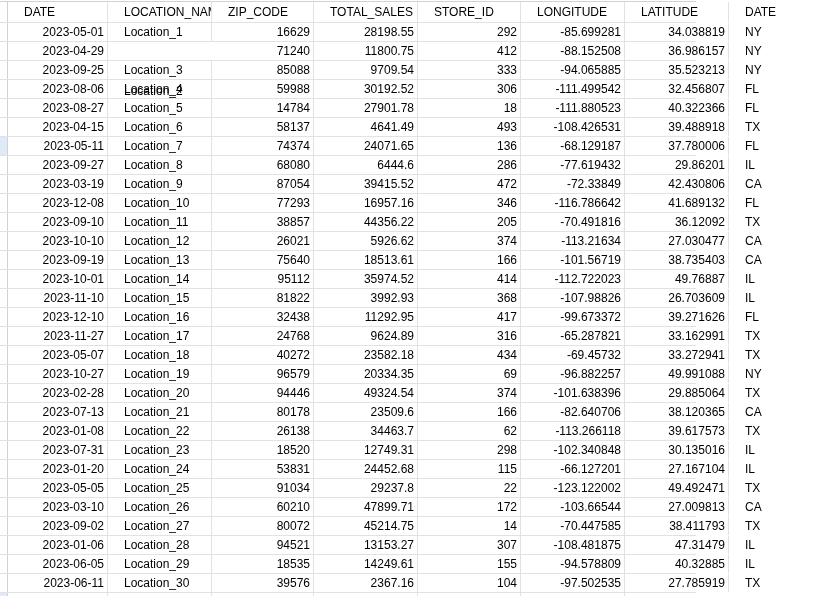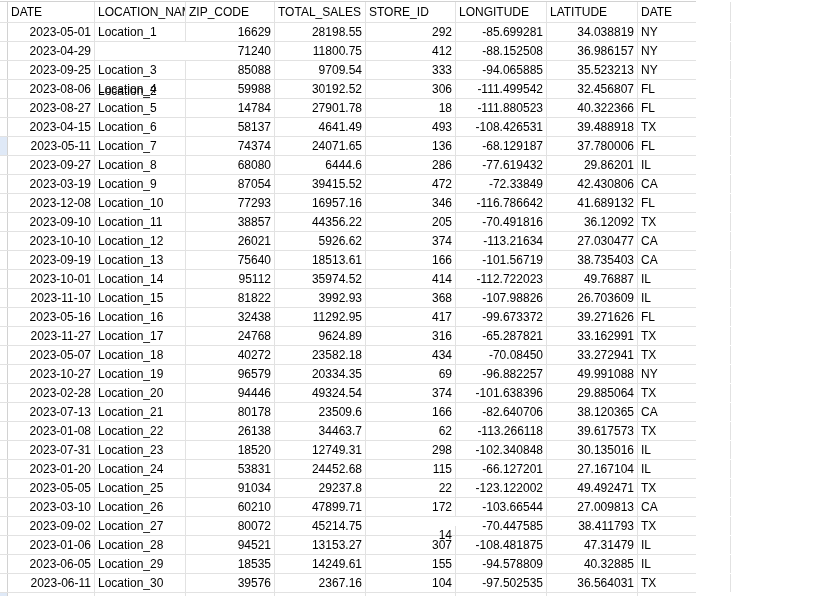--- a/index.html
+++ b/index.html
@@ -21,20 +21,21 @@
     height: 596px;
     box-sizing: border-box;
     padding-top: 1px;
     background: var(--bg, #ffffff);
   }
   .row {
     display: flex;
     width: 696px;
     box-sizing: border-box;
     border-bottom: 1px solid var(--gridline, #e2e2e2);
+    gap: 13px;
   }
   .header-row {
     height: 22px;
     border-top: 1px solid var(--frame, #d2d2d2);
   }
   .data-row {
     height: 19px;
   }
   .partial-row {
     height: 3px;
@@ -257,21 +258,21 @@
       <div class="cell align-right" style="flex-basis: 89px;">81822</div>
       <div class="cell align-right" style="flex-basis: 91px;">3992.93</div>
       <div class="cell align-right" style="flex-basis: 90px;">368</div>
       <div class="cell align-right" style="flex-basis: 91px;">-107.98826</div>
       <div class="cell align-right" style="flex-basis: 91px;">26.703609</div>
       <div class="cell align-left" style="flex-basis: 93px;">IL</div>
       <div class="cell filler" style="flex-basis: 84px;"></div>
     </div>
     <div class="row data-row">
       <div class="cell marker" style="flex-basis: 8px;"></div>
-      <div class="cell align-right" style="flex-basis: 87px;">2023-05-16</div>
+      <div class="cell align-right" style="flex-basis: 87px;">2023-12-10</div>
       <div class="cell align-left" style="flex-basis: 91px;">Location_16</div>
       <div class="cell align-right" style="flex-basis: 89px;">32438</div>
       <div class="cell align-right" style="flex-basis: 91px;">11292.95</div>
       <div class="cell align-right" style="flex-basis: 90px;">417</div>
       <div class="cell align-right" style="flex-basis: 91px;">-99.673372</div>
       <div class="cell align-right" style="flex-basis: 91px;">39.271626</div>
       <div class="cell align-left" style="flex-basis: 93px;">FL</div>
       <div class="cell filler" style="flex-basis: 84px;"></div>
     </div>
     <div class="row data-row">
@@ -286,21 +287,21 @@
       <div class="cell align-left" style="flex-basis: 93px;">TX</div>
       <div class="cell filler" style="flex-basis: 84px;"></div>
     </div>
     <div class="row data-row">
       <div class="cell marker" style="flex-basis: 8px;"></div>
       <div class="cell align-right" style="flex-basis: 87px;">2023-05-07</div>
       <div class="cell align-left" style="flex-basis: 91px;">Location_18</div>
       <div class="cell align-right" style="flex-basis: 89px;">40272</div>
       <div class="cell align-right" style="flex-basis: 91px;">23582.18</div>
       <div class="cell align-right" style="flex-basis: 90px;">434</div>
-      <div class="cell align-right" style="flex-basis: 91px;">-70.08450</div>
+      <div class="cell align-right" style="flex-basis: 91px;">-69.45732</div>
       <div class="cell align-right" style="flex-basis: 91px;">33.272941</div>
       <div class="cell align-left" style="flex-basis: 93px;">TX</div>
       <div class="cell filler" style="flex-basis: 84px;"></div>
     </div>
     <div class="row data-row">
       <div class="cell marker" style="flex-basis: 8px;"></div>
       <div class="cell align-right" style="flex-basis: 87px;">2023-10-27</div>
       <div class="cell align-left" style="flex-basis: 91px;">Location_19</div>
       <div class="cell align-right" style="flex-basis: 89px;">96579</div>
       <div class="cell align-right" style="flex-basis: 91px;">20334.35</div>
@@ -393,21 +394,21 @@
       <div class="cell align-right" style="flex-basis: 91px;">27.009813</div>
       <div class="cell align-left" style="flex-basis: 93px;">CA</div>
       <div class="cell filler" style="flex-basis: 84px;"></div>
     </div>
     <div class="row data-row">
       <div class="cell marker" style="flex-basis: 8px;"></div>
       <div class="cell align-right" style="flex-basis: 87px;">2023-09-02</div>
       <div class="cell align-left" style="flex-basis: 91px;">Location_27</div>
       <div class="cell align-right" style="flex-basis: 89px;">80072</div>
       <div class="cell align-right" style="flex-basis: 91px;">45214.75</div>
-      <div class="cell align-right" style="flex-basis: 90px; margin-top: 9px;">14</div>
+      <div class="cell align-right" style="flex-basis: 90px;">14</div>
       <div class="cell align-right" style="flex-basis: 91px;">-70.447585</div>
       <div class="cell align-right" style="flex-basis: 91px;">38.411793</div>
       <div class="cell align-left" style="flex-basis: 93px;">TX</div>
       <div class="cell filler" style="flex-basis: 84px;"></div>
     </div>
     <div class="row data-row">
       <div class="cell marker" style="flex-basis: 8px;"></div>
       <div class="cell align-right" style="flex-basis: 87px;">2023-01-06</div>
       <div class="cell align-left" style="flex-basis: 91px;">Location_28</div>
       <div class="cell align-right" style="flex-basis: 89px;">94521</div>
@@ -431,21 +432,21 @@
       <div class="cell filler" style="flex-basis: 84px;"></div>
     </div>
     <div class="row data-row">
       <div class="cell marker" style="flex-basis: 8px;"></div>
       <div class="cell align-right" style="flex-basis: 87px;">2023-06-11</div>
       <div class="cell align-left" style="flex-basis: 91px;">Location_30</div>
       <div class="cell align-right" style="flex-basis: 89px;">39576</div>
       <div class="cell align-right" style="flex-basis: 91px;">2367.16</div>
       <div class="cell align-right" style="flex-basis: 90px;">104</div>
       <div class="cell align-right" style="flex-basis: 91px;">-97.502535</div>
-      <div class="cell align-right" style="flex-basis: 91px;">36.564031</div>
+      <div class="cell align-right" style="flex-basis: 91px;">27.785919</div>
       <div class="cell align-left" style="flex-basis: 93px;">TX</div>
       <div class="cell filler" style="flex-basis: 84px;"></div>
     </div>
     <div class="row partial-row">
       <div class="cell marker highlight" style="flex-basis: 8px;"></div>
       <div class="cell" style="flex-basis: 87px;"></div>
       <div class="cell" style="flex-basis: 91px;"></div>
       <div class="cell" style="flex-basis: 89px;"></div>
       <div class="cell" style="flex-basis: 91px;"></div>
       <div class="cell" style="flex-basis: 90px;"></div>

